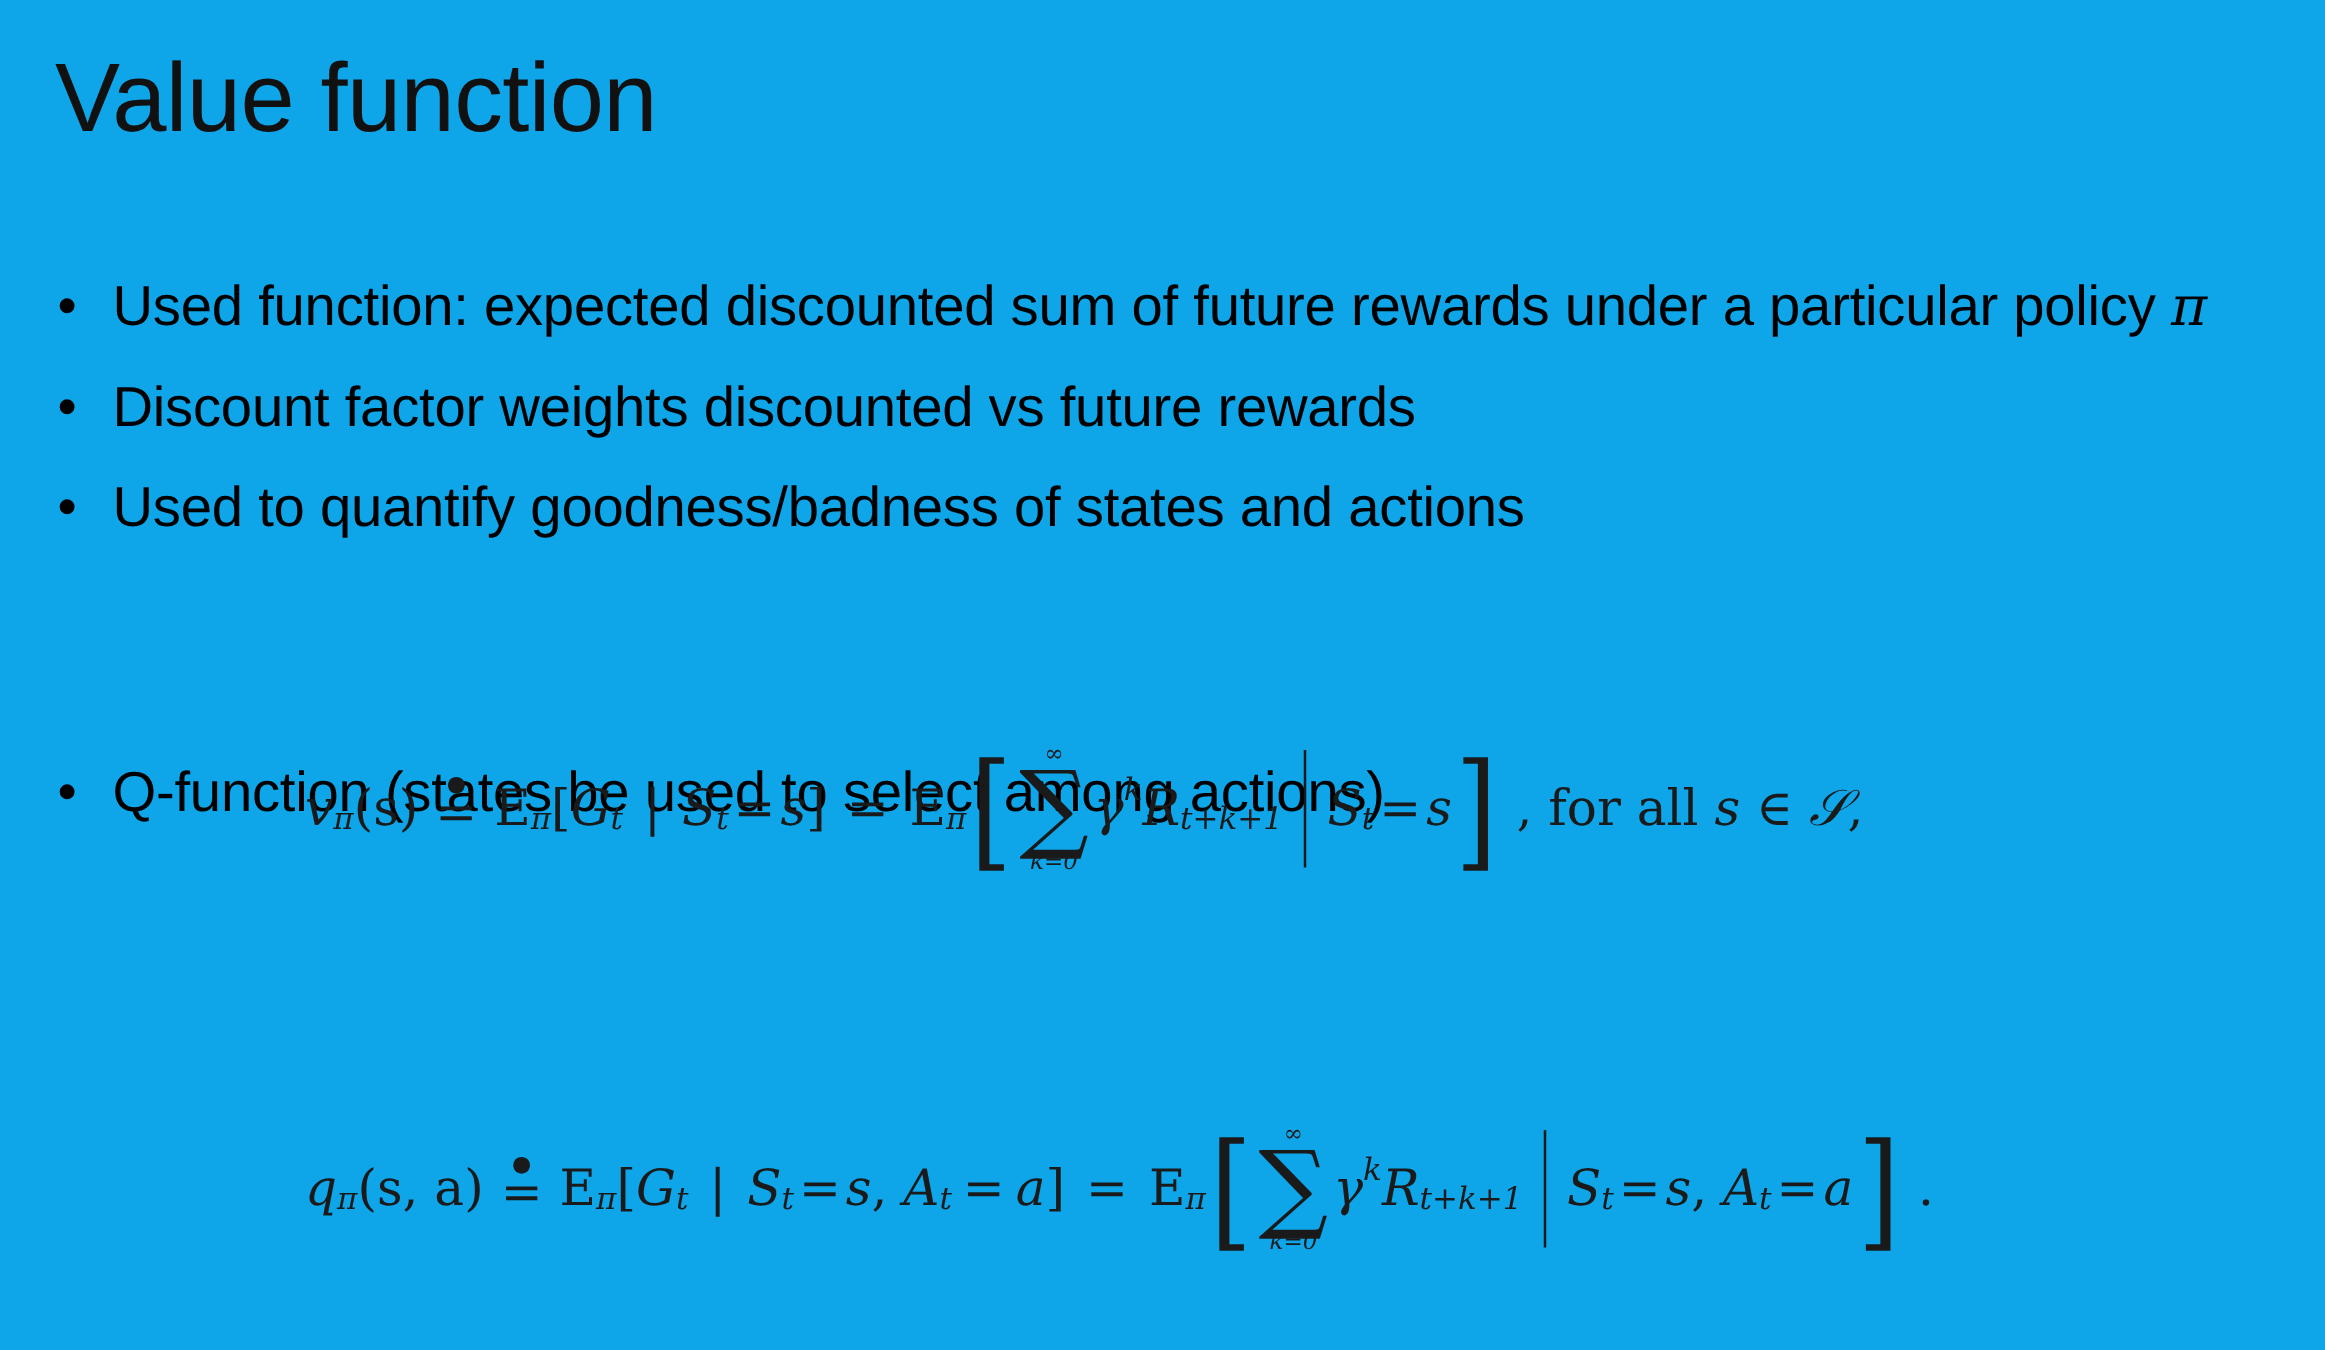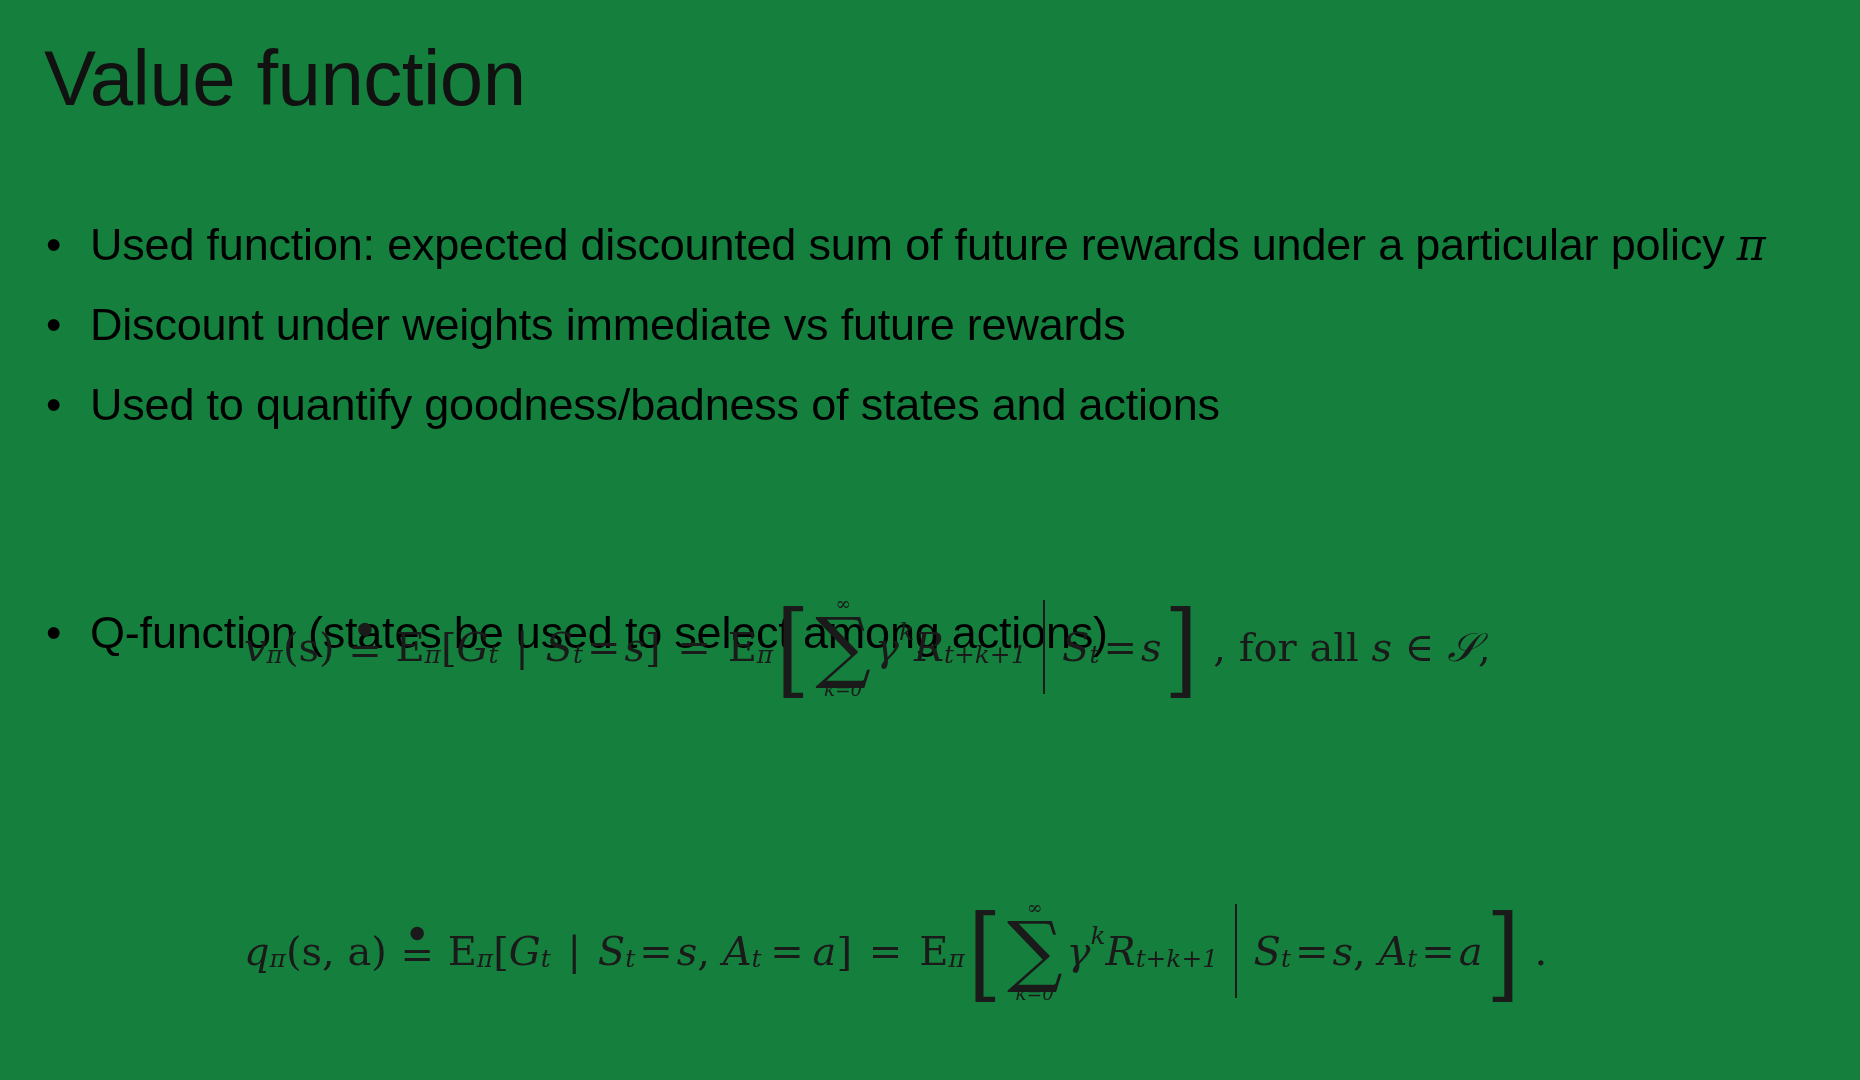--- a/index.html
+++ b/index.html
@@ -12,21 +12,21 @@
     height: 1080px;
     font-family: "Liberation Sans", sans-serif;
     color: #000000;
     overflow: hidden;
     position: relative;
   }
 
   .slide {
     position: absolute;
     inset: 0;
-    background: #15803d;
+    background: #0ea5e9;
   }
 
   
   .slide-title {
     position: absolute;
     left: 44px;
     top: 38px;
     font-size: 78px;
     line-height: 1.05;
     font-weight: 400;
@@ -196,21 +196,21 @@
 
   <div class="body-area">
 
     <div class="bullet">
       <span class="bullet-marker">•</span>
       <span class="bullet-text"><span>Used function: expected discounted sum of future rewards under a particular policy </span><span class="mathsym">π</span></span>
     </div>
 
     <div class="bullet">
       <span class="bullet-marker">•</span>
-      <span class="bullet-text">Discount under weights immediate vs future rewards</span>
+      <span class="bullet-text">Discount factor weights discounted vs future rewards</span>
     </div>
 
     <div class="bullet">
       <span class="bullet-marker">•</span>
       <span class="bullet-text">Used to quantify goodness/badness of states and actions</span>
     </div>
 
     <div style="height:148px"></div>
 
     <div class="bullet">

